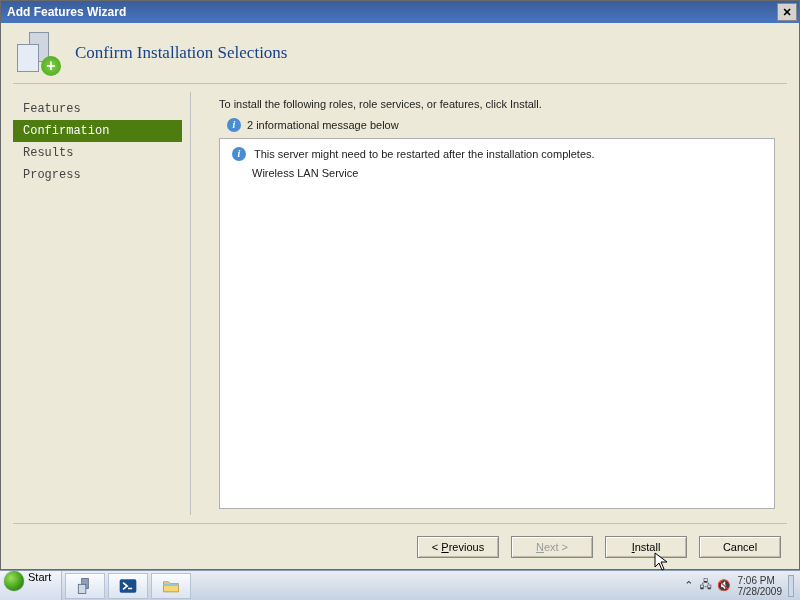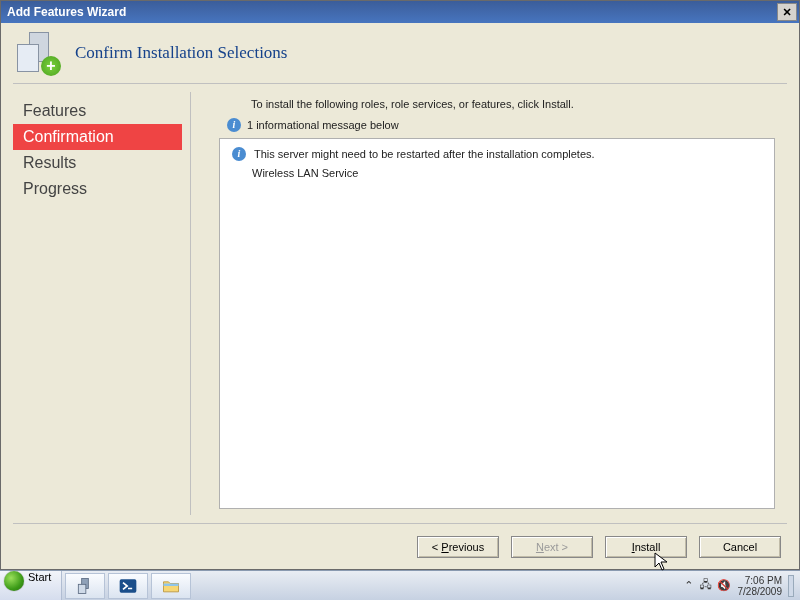--- a/index.html
+++ b/index.html
@@ -41,30 +41,30 @@
 .sep { height:1px; background:#c0c0c0; margin: 0 12px; }
 
 .body {
   flex:1; display:flex; padding: 8px 12px 0 12px; gap:0;
 }
 .sidebar {
   width: 178px; border-right: 1px solid #c0c0c0;
   padding-top: 6px; padding-right: 8px;
 }
 .side-item {
-  font-size: 16px; color: #444; padding: 4px 10px; cursor: default;
+  font-size: 12px; color: #444; padding: 4px 10px; cursor: default; font-family: Liberation Mono, monospace;
 }
 .side-item.active {
-  background: #ef4444; color: #fff;
+  background: #4d7c0f; color: #fff;
 }
 
 .main {
   flex:1; padding: 6px 12px 6px 28px; display:flex; flex-direction:column; font-size:11px; color:#222;
 }
-.instr { margin-bottom: 8px; margin-left: 32px; }
+.instr { margin-bottom: 8px; }
 .info-line { display:flex; align-items:center; gap:6px; margin-bottom:6px; margin-left:8px;}
 .info-icon {
   width:14px; height:14px; border-radius:50%; background:#4a8cd1;
   color:#fff; font-size:10px; font-weight:bold; font-style:italic; line-height:14px; text-align:center;
   font-family: Georgia, serif;
   flex-shrink:0;
 }
 .panel {
   flex:1; background:#fff; border:1px solid #b0b0b0; padding:8px 12px; overflow:auto;
 }
@@ -94,21 +94,21 @@
   height:30px; padding:0 10px 0 4px; display:flex; align-items:flex-start; gap:4px;
   background: linear-gradient(#f2f5fa,#d4dced); border-right:1px solid #b0bdd2; cursor:default;
 }
 .start-orb { width:20px; height:20px; border-radius:50%; background: radial-gradient(circle at 35% 35%, #9be05b, #3b9a17 60%, #2a6b10); box-shadow: 0 0 1px #555;}
 .tb-btn {
   width:40px; height:26px; margin-left:3px; border:1px solid #b6c3d7; background:linear-gradient(#fafcff,#dbe4f0);
   display:flex; align-items:center; justify-content:center; cursor:default;
 }
 .tb-btn.server svg, .tb-btn svg { width:20px; height:20px; }
 .tray { margin-left:auto; display:flex; align-items:center; gap:6px; padding-right:6px; color:#333;}
-.tray .clock { font-size:10px; text-align:right; line-height:11px; }
+.tray .clock { font-size:10px; line-height:11px; }
 .tray-icon { font-size:11px; }
 
 .cursor { position:absolute; left:654px; top:552px; pointer-events:none; }
 .cursor svg { width:16px; height:20px; }
 </style>
 </head>
 <body>
 
 <div class="window">
   <div class="titlebar">
@@ -132,21 +132,21 @@
       <div class="side-item">Features</div>
       <div class="side-item active">Confirmation</div>
       <div class="side-item">Results</div>
       <div class="side-item">Progress</div>
     </div>
 
     <div class="main">
       <div class="instr">To install the following roles, role services, or features, click Install.</div>
       <div class="info-line">
         <div class="info-icon">i</div>
-        <span>1 informational message below</span>
+        <span>2 informational message below</span>
       </div>
       <div class="panel">
         <div class="restart">
           <div class="info-icon">i</div>
           <span>This server might need to be restarted after the installation completes.</span>
         </div>
         <div class="feature">Wireless LAN Service</div>
       </div>
     </div>
   </div>

